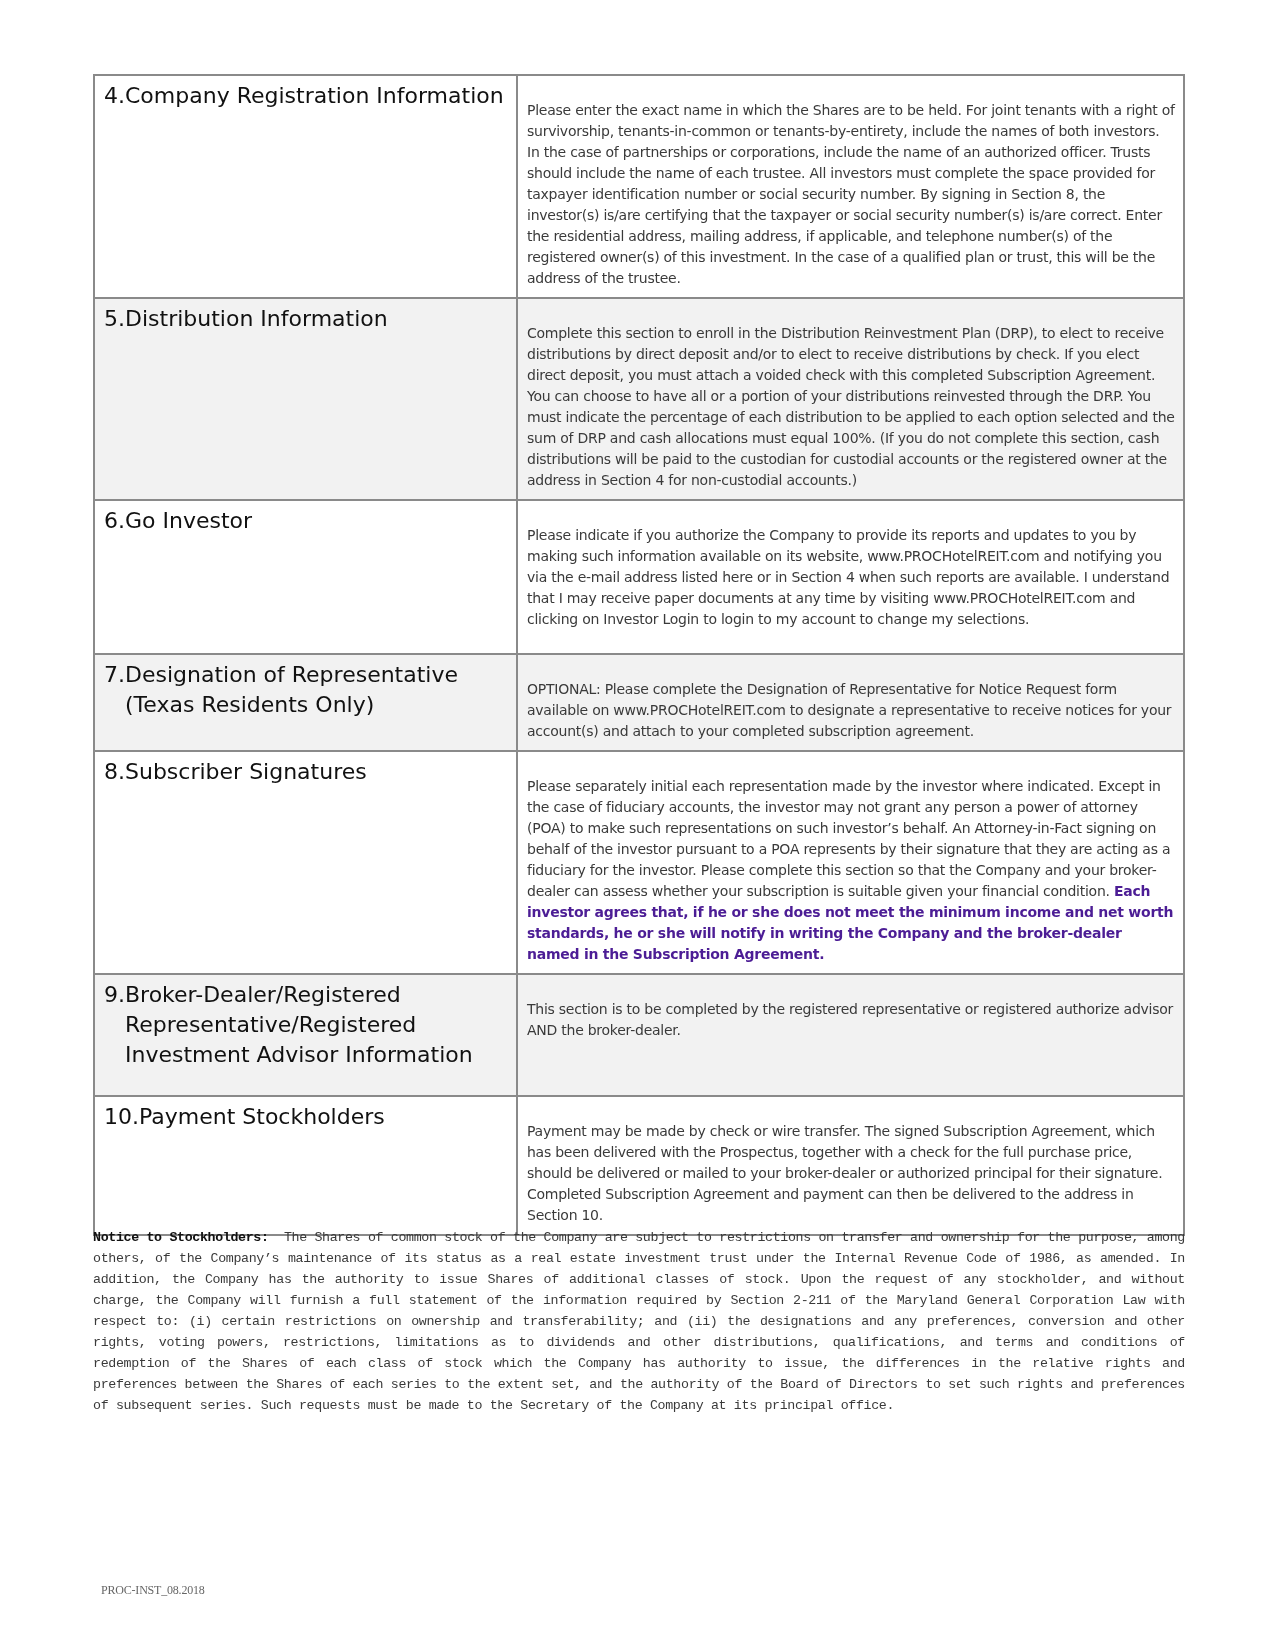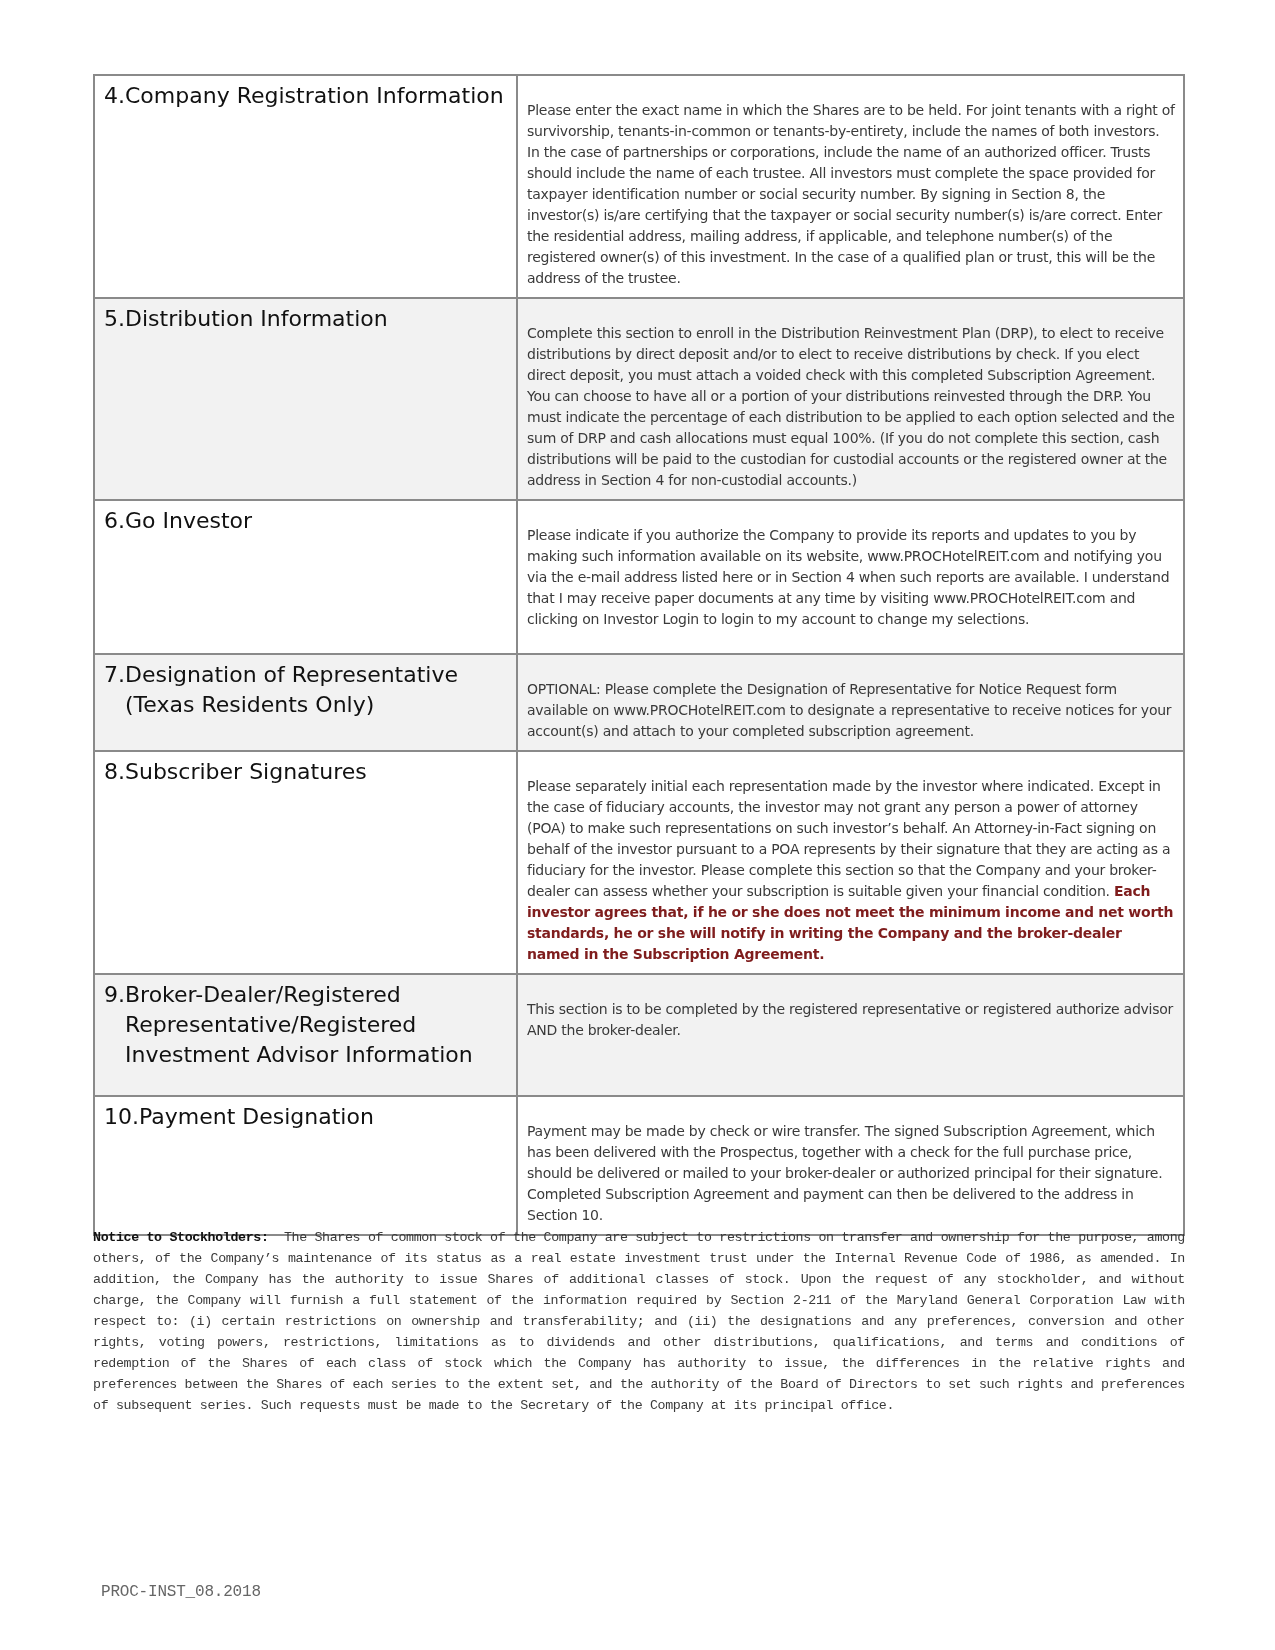--- a/index.html
+++ b/index.html
@@ -38,40 +38,40 @@
     .sec-num { flex: 0 0 auto; white-space: pre; }
     .sec-label { flex: 1 1 auto; }
     .sec-body {
       font-family: "DejaVu Sans", sans-serif;
       font-size: 14px;
       line-height: 21px;
       color: #3a3a3a;
       padding: 24px 8px 8px 9px;
       letter-spacing: -0.25px;
     }
-    .sec-body b { color: #7f1d1d; font-weight: bold; }
+    .sec-body b { color: #4c1d95; font-weight: bold; }
     .notice {
       position: absolute;
       left: 93px;
       top: 1227px;
       width: 1092px;
       font-family: Liberation Mono, monospace;
       font-size: 13.3px;
       line-height: 21px;
       color: #3a3a3a;
       letter-spacing: -0.35px;
       text-align: justify;
     }
     .notice b { color: #111111; }
     .footer-code {
       position: absolute;
       left: 101px;
       top: 1583px;
-      font-family: Liberation Mono, monospace;
-      font-size: 16px;
+      font-family: Liberation Serif, serif;
+      font-size: 12px;
       color: #666666;
       letter-spacing: -0.2px;
       text-align: right;
     }
   </style>
 </head>
 <body>
 
 <table class="instr-table">
   <colgroup>
@@ -161,21 +161,21 @@
         <div class="sec-body">
           <span>This section is to be completed by the registered representative or registered authorize advisor AND the broker-dealer.</span><b></b>
         </div>
       </td>
     </tr>
     <tr style="height:115px">
       <td>
         <div class="sec-title">
           <span class="sec-num">10.</span>
             <span> </span>
-            <span class="sec-label">Payment Designation</span>
+            <span class="sec-label">Payment Stockholders</span>
         </div>
       </td>
       <td>
         <div class="sec-body">
           <span>Payment may be made by check or wire transfer. The signed Subscription Agreement, which has been delivered with the Prospectus, together with a check for the full purchase price, should be delivered or mailed to your broker-dealer or authorized principal for their signature. Completed Subscription Agreement and payment can then be delivered to the address in Section 10.</span><b></b>
         </div>
       </td>
     </tr>
   </tbody>
 </table>

